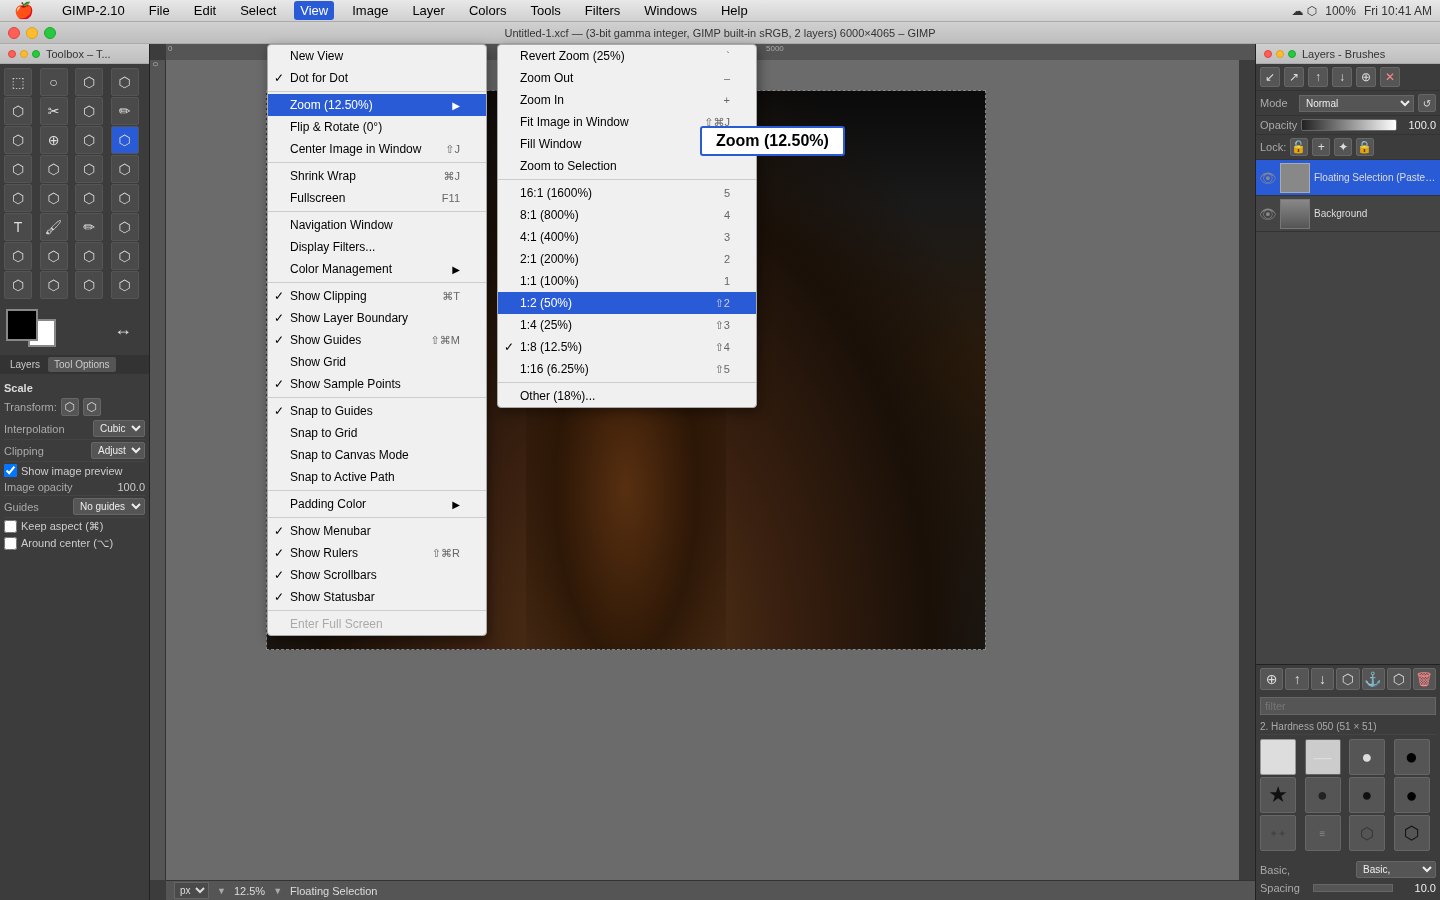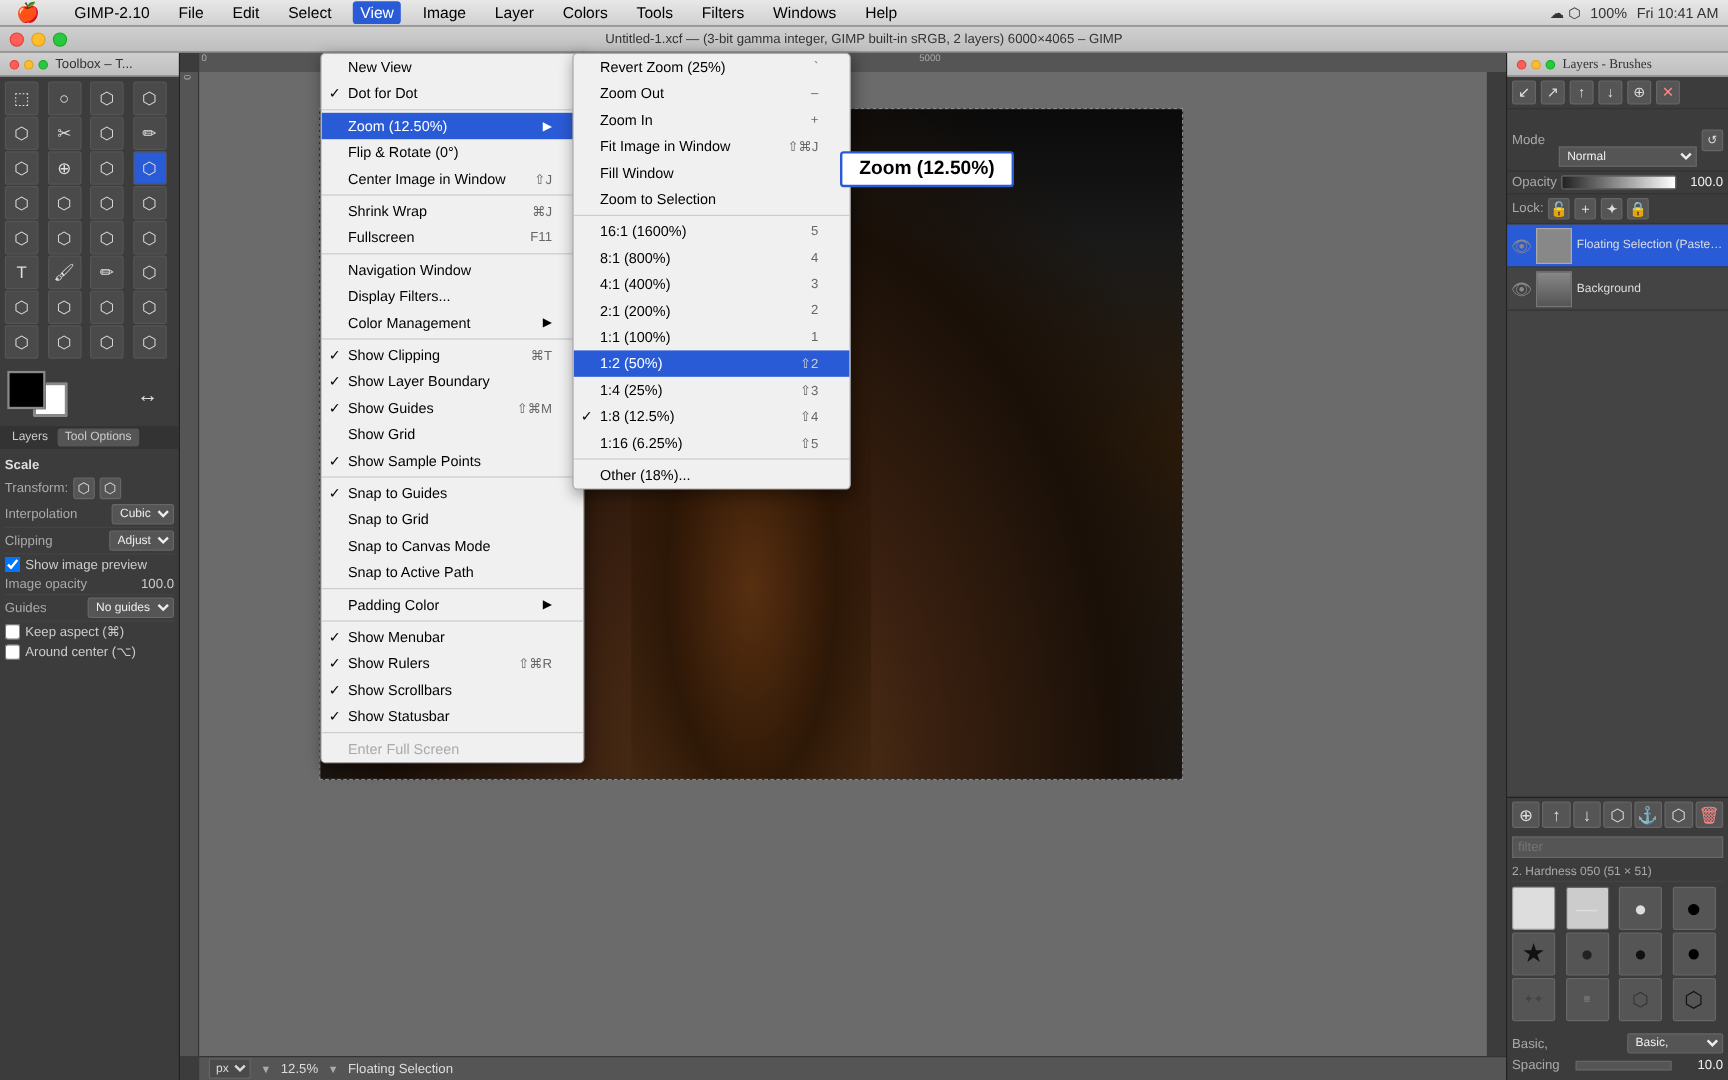--- a/index.html
+++ b/index.html
@@ -280,21 +280,20 @@
     }
     .right-title {
       height: 20px;
       background: linear-gradient(to bottom, #d0d0d0, #bebebe);
       display: flex;
       align-items: center;
       padding: 0 8px;
       font-size: 11px;
       color: #333;
       border-bottom: 1px solid #aaa;
-      font-family: Liberation Serif, serif;
     }
     .right-title-buttons {
       display: flex; gap: 4px; margin-right: 6px;
     }
 
     .layers-controls {
       display: flex;
       align-items: center;
       padding: 3px 4px;
       gap: 4px;
@@ -322,21 +321,20 @@
       border-bottom: 1px solid #333;
     }
     .mode-label { font-size: 11px; color: #aaa; min-width: 35px; }
     .mode-select {
       flex: 1;
       background: #555;
       border: 1px solid #666;
       color: #eee;
       font-size: 10px;
       padding: 1px 2px;
-      margin-top: 28px;
     }
     .mode-btn {
       width: 18px; height: 18px;
       background: #555;
       border: 1px solid #666;
       border-radius: 2px;
       font-size: 10px;
       color: #ddd;
       display: flex; align-items: center; justify-content: center;
       cursor: pointer;
@@ -539,22 +537,22 @@
       height: 1px;
       background: #ccc;
       margin: 2px 0;
     }
     .menu-item.disabled { color: #aaa; cursor: default; }
 
     
     .zoom-submenu {
       position: absolute;
       top: 44px;
-      left: 477px;
-      width: 232px;
+      left: 497px;
+      width: 260px;
       background: #f0f0f0;
       border: 1px solid #aaa;
       box-shadow: 2px 4px 12px rgba(0,0,0,0.4);
       z-index: 501;
       border-radius: 4px;
       overflow: hidden;
     }
 
     
     .zoom-tooltip {

